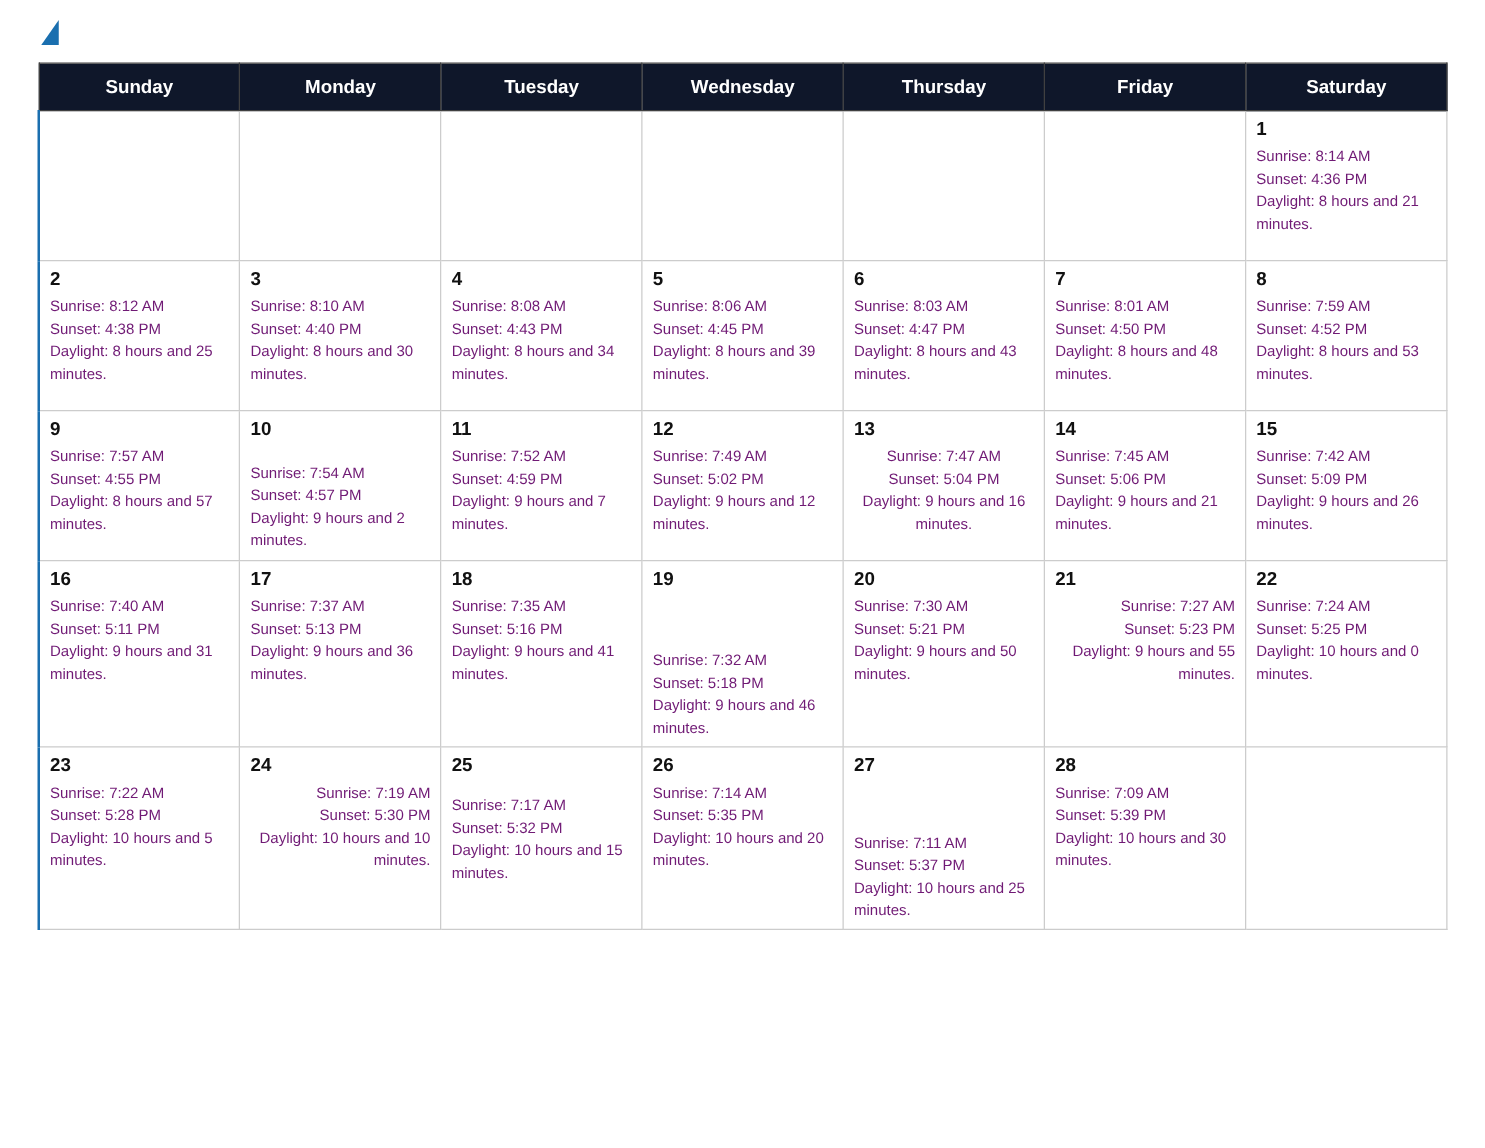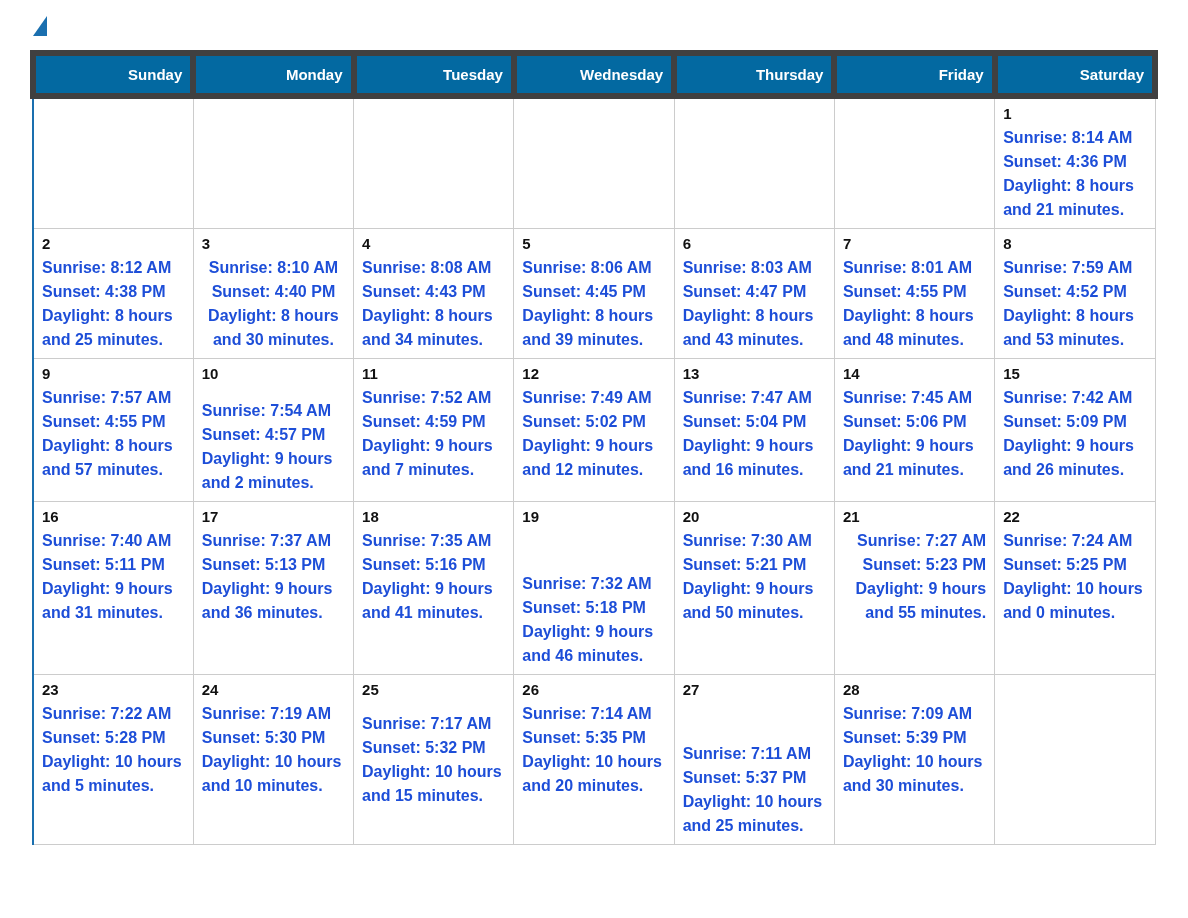--- a/index.html
+++ b/index.html
@@ -60,51 +60,50 @@
       font-weight: 400;
       color: #333;
       margin-top: 2px;
     }
     .calendar {
       width: 100%;
       border-collapse: collapse;
       table-layout: fixed;
     }
     .calendar thead th {
-      background-color: #0369a1;
+      background-color: #0f172a;
       color: #fff;
       font-size: 15px;
       font-weight: 600;
       padding: 10px 8px;
-      text-align: right;
-      border: 6px solid #404040;
+      text-align: center;
+      border: 1px solid #404040;
     }
     .calendar tbody td {
       border: 1px solid #ccc;
       vertical-align: top;
       padding: 6px 8px;
       height: 120px;
       font-size: 12.5px;
       color: #333;
     }
     .calendar tbody tr td:first-child {
       border-left: 2px solid #1a6faf;
     }
     .day-number {
       font-size: 15px;
       font-weight: bold;
       color: #111;
       margin-bottom: 4px;
       display: block;
     }
     .day-info {
-      font-size: 16px;
-      color: #1d4ed8;
+      font-size: 12px;
+      color: #701a75;
       line-height: 1.5;
-      font-weight: bold;
     }
     .empty-cell {
       background: #fff;
     }
   </style>
 </head>
 <body>
 
 <div class="header">
   <div class="logo">
@@ -149,21 +148,21 @@
       </tr>
       <tr>
         <td>
           <span class="day-number">2</span>
           <div class="day-info" style="white-space: pre-line;">Sunrise: 8:12 AM
 Sunset: 4:38 PM
 Daylight: 8 hours and 25 minutes.</div>
         </td>
         <td>
           <span class="day-number">3</span>
-          <div class="day-info" style="white-space: pre-line; text-align: center;">Sunrise: 8:10 AM
+          <div class="day-info" style="white-space: pre-line;">Sunrise: 8:10 AM
 Sunset: 4:40 PM
 Daylight: 8 hours and 30 minutes.</div>
         </td>
         <td>
           <span class="day-number">4</span>
           <div class="day-info" style="white-space: pre-line;">Sunrise: 8:08 AM
 Sunset: 4:43 PM
 Daylight: 8 hours and 34 minutes.</div>
         </td>
         <td>
@@ -174,21 +173,21 @@
         </td>
         <td>
           <span class="day-number">6</span>
           <div class="day-info" style="white-space: pre-line;">Sunrise: 8:03 AM
 Sunset: 4:47 PM
 Daylight: 8 hours and 43 minutes.</div>
         </td>
         <td>
           <span class="day-number">7</span>
           <div class="day-info" style="white-space: pre-line;">Sunrise: 8:01 AM
-Sunset: 4:55 PM
+Sunset: 4:50 PM
 Daylight: 8 hours and 48 minutes.</div>
         </td>
         <td>
           <span class="day-number">8</span>
           <div class="day-info" style="white-space: pre-line;">Sunrise: 7:59 AM
 Sunset: 4:52 PM
 Daylight: 8 hours and 53 minutes.</div>
         </td>
       </tr>
       <tr>
@@ -211,21 +210,21 @@
 Daylight: 9 hours and 7 minutes.</div>
         </td>
         <td>
           <span class="day-number">12</span>
           <div class="day-info" style="white-space: pre-line;">Sunrise: 7:49 AM
 Sunset: 5:02 PM
 Daylight: 9 hours and 12 minutes.</div>
         </td>
         <td>
           <span class="day-number">13</span>
-          <div class="day-info" style="white-space: pre-line;">Sunrise: 7:47 AM
+          <div class="day-info" style="white-space: pre-line; text-align: center;">Sunrise: 7:47 AM
 Sunset: 5:04 PM
 Daylight: 9 hours and 16 minutes.</div>
         </td>
         <td>
           <span class="day-number">14</span>
           <div class="day-info" style="white-space: pre-line;">Sunrise: 7:45 AM
 Sunset: 5:06 PM
 Daylight: 9 hours and 21 minutes.</div>
         </td>
         <td>
@@ -281,21 +280,21 @@
       </tr>
       <tr>
         <td>
           <span class="day-number">23</span>
           <div class="day-info" style="white-space: pre-line;">Sunrise: 7:22 AM
 Sunset: 5:28 PM
 Daylight: 10 hours and 5 minutes.</div>
         </td>
         <td>
           <span class="day-number">24</span>
-          <div class="day-info" style="white-space: pre-line;">Sunrise: 7:19 AM
+          <div class="day-info" style="white-space: pre-line; text-align: right;">Sunrise: 7:19 AM
 Sunset: 5:30 PM
 Daylight: 10 hours and 10 minutes.</div>
         </td>
         <td>
           <span class="day-number">25</span>
           <div class="day-info" style="white-space: pre-line; margin-top: 14px;">Sunrise: 7:17 AM
 Sunset: 5:32 PM
 Daylight: 10 hours and 15 minutes.</div>
         </td>
         <td>

